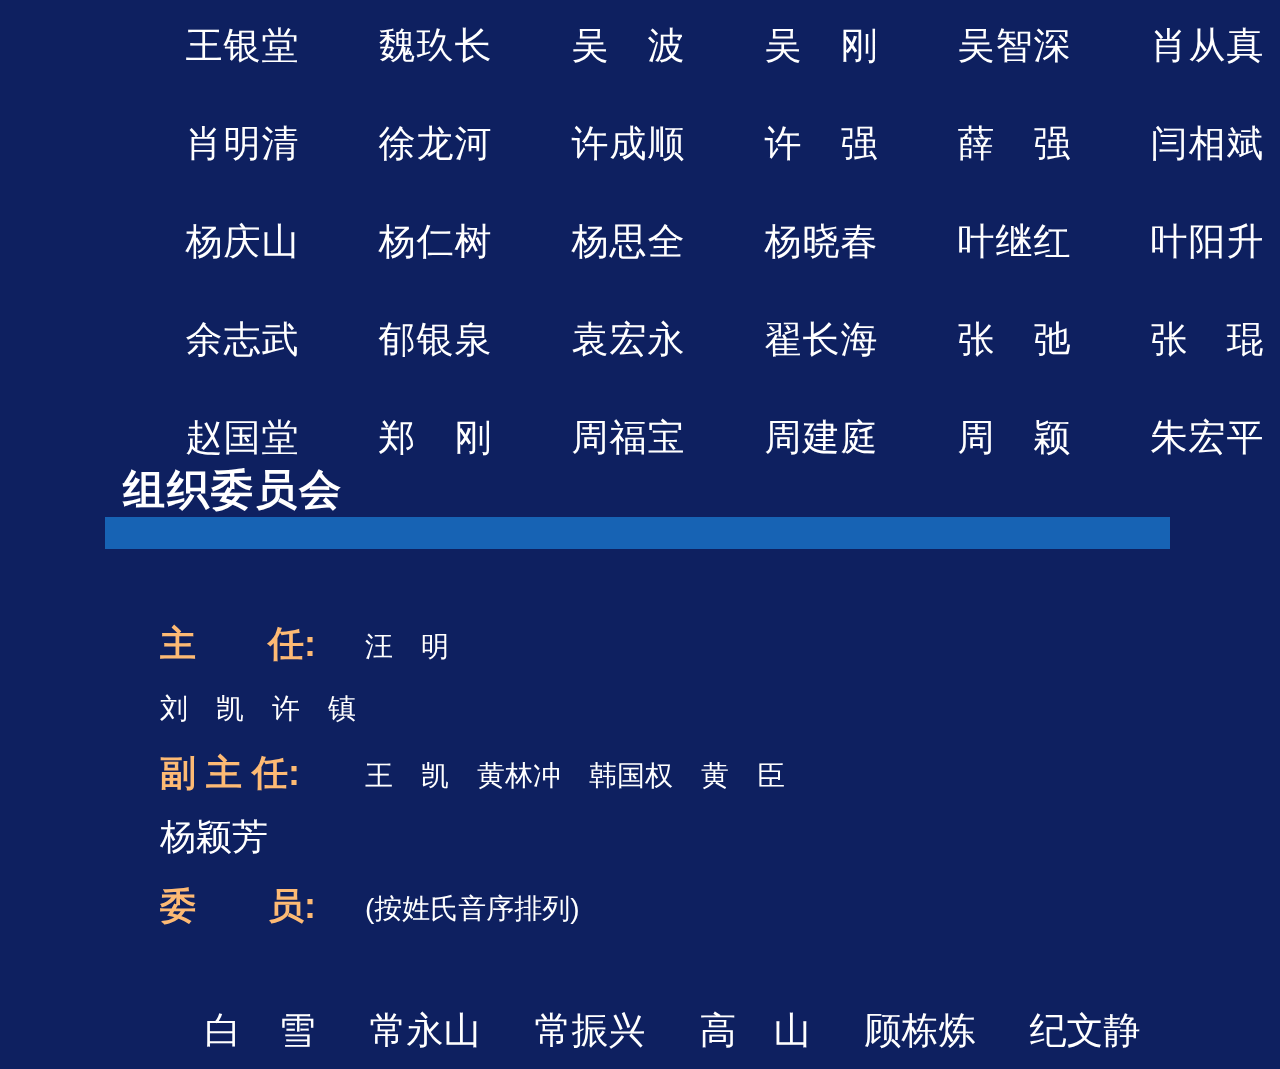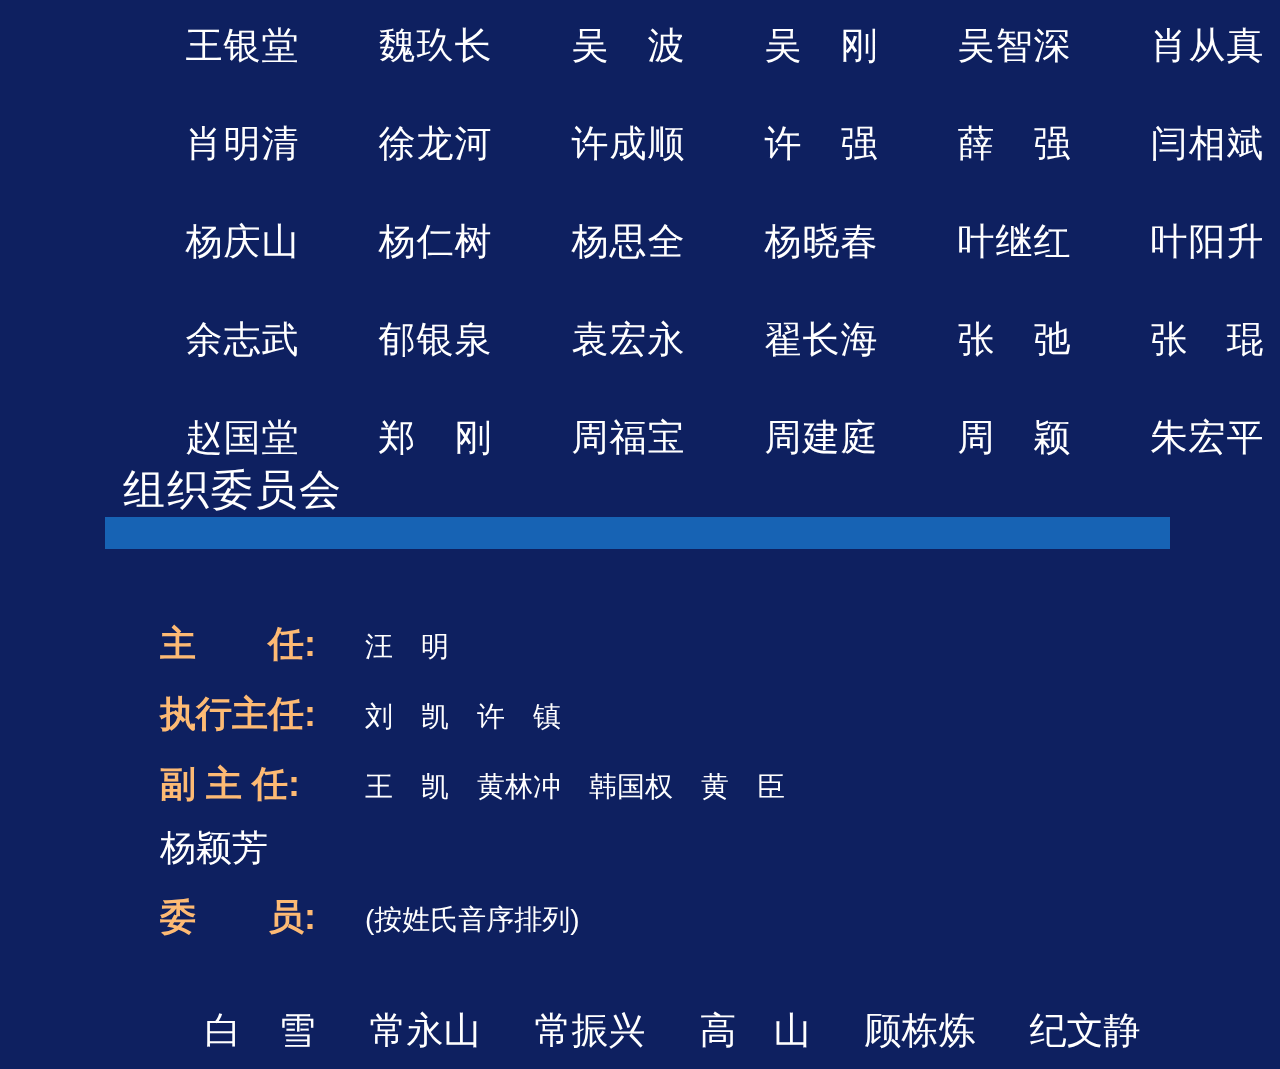--- a/index.html
+++ b/index.html
@@ -52,21 +52,21 @@
     top: 55px;
     width: 1065px;
     height: 32px;
     background: #1763b4;
   }
   .section-head .title {
     position: absolute;
     left: 18px;
     top: 0;
     font-size: 42px;
-    font-weight: normal;
+    font-weight: bold;
     letter-spacing: 2px;
     color: #ffffff;
     white-space: pre;
   }
 
   
   .roles {
     position: absolute;
     left: 160px;
     top: 620px;
@@ -170,21 +170,20 @@
 </div>
 
 <div class="roles">
 
   <div class="role-row">
     <div class="role-label">主　　任:</div>
     <div class="role-value">汪　明</div>
   </div>
 
   <div class="role-row">
-    <div class="role-label">执行主任:</div>
     <div class="role-value">刘　凯　许　镇</div>
   </div>
 
   <div class="role-row">
     <div class="role-label">副 主 任:</div>
     <div class="role-value">王　凯　黄林冲　韩国权　黄　臣</div>
   </div>
   <div class="role-cont">杨颖芳</div>
 
   <div class="role-row">

